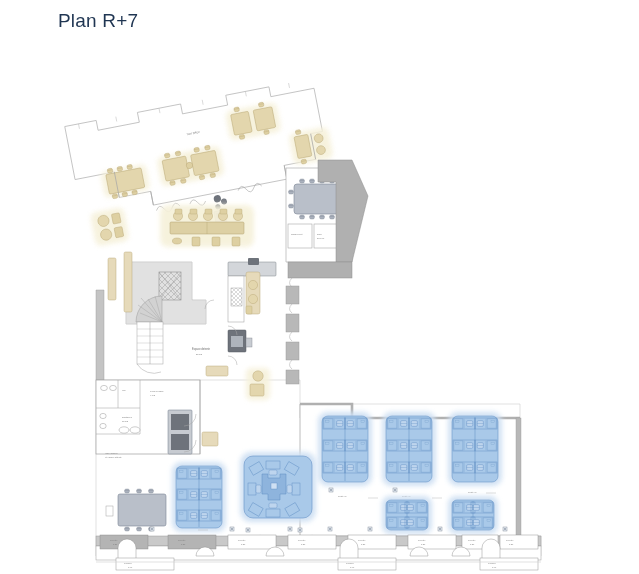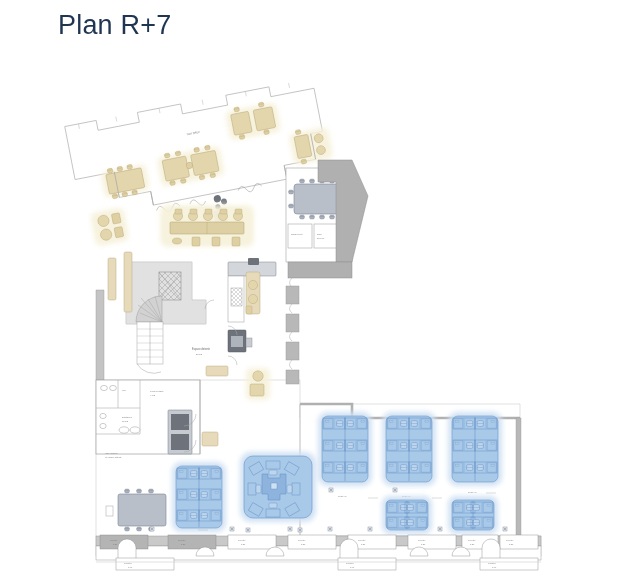--- a/index.html
+++ b/index.html
@@ -1,18 +1,18 @@
 <!DOCTYPE html>
 <html><head>
 <meta charset="utf-8">
 <style>
   html,body{margin:0;padding:0;background:#ffffff;}
   body{width:639px;height:574px;position:relative;overflow:hidden;
        font-family:"Liberation Sans","DejaVu Sans",sans-serif;}
-  #page-title{position:absolute;left:58px;top:10px;font-size:27px;
+  #page-title{position:absolute;left:58px;top:10px;font-size:19px;
        color:#1f3552;letter-spacing:.2px;font-weight:400;text-align:center;}
   #plan-stage{position:absolute;left:0;top:0;width:639px;height:574px;}
   svg{display:block;}
   .ttl{font-size:2.6px;fill:#6a6a6a;font-family:"Liberation Sans",sans-serif;}
   .ttl2{font-size:2.2px;fill:#7d7d7d;font-family:"Liberation Sans",sans-serif;}
 </style>
 </head>
 <body>
 
 <div id="page-title">Plan R+7</div>

